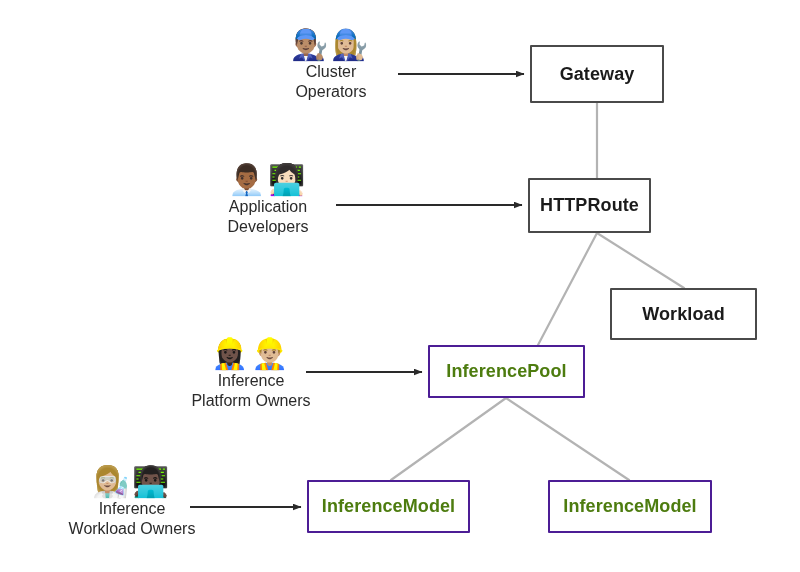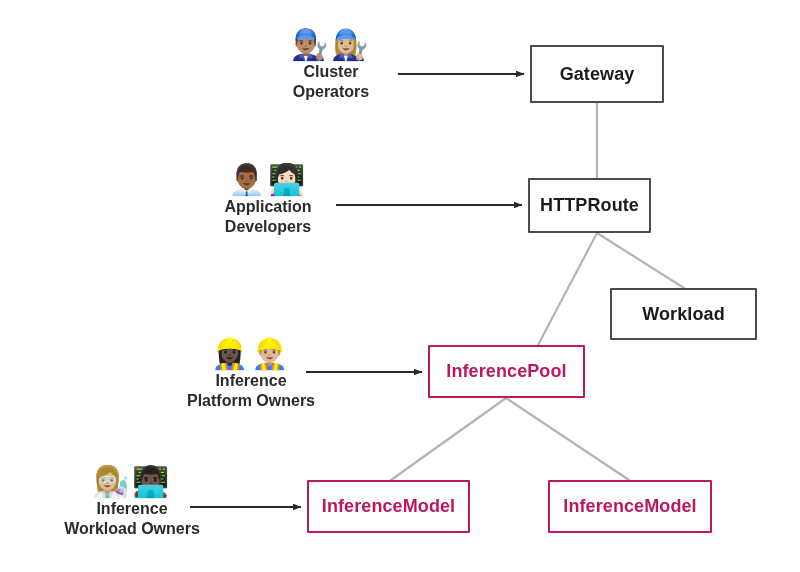--- a/index.html
+++ b/index.html
@@ -34,40 +34,39 @@
     background: #ffffff;
     font-weight: bold;
     letter-spacing: 0.1px;
     z-index: 3;
   }
   .node.std {
     border: 2px solid #4a4a4a;
     color: #1b1b1b;
   }
   .node.accent {
-    border: 2px solid #be185d;
-    color: #be185d;
+    border: 2px solid #4c1d95;
+    color: #4d7c0f;
   }
   .persona {
     position: absolute;
     z-index: 3;
     text-align: center;
     color: #2a2a2a;
   }
   .persona-emoji {
     font-size: 30px;
     line-height: 34px;
     white-space: nowrap;
     letter-spacing: 2px;
   }
   .persona-label {
     font-size: 16px;
     line-height: 20px;
     white-space: pre-line;
-    font-weight: bold;
   }
 </style>
 </head>
 <body>
 
 <div id="diagram-root">
 
   <svg id="edge-layer" width="800" height="572" viewBox="0 0 800 572" xmlns="http://www.w3.org/2000/svg">
     <defs>
       <marker id="arrowhead" markerWidth="9" markerHeight="7" refX="8.5" refY="3.5" orient="auto" markerUnits="userSpaceOnUse">

